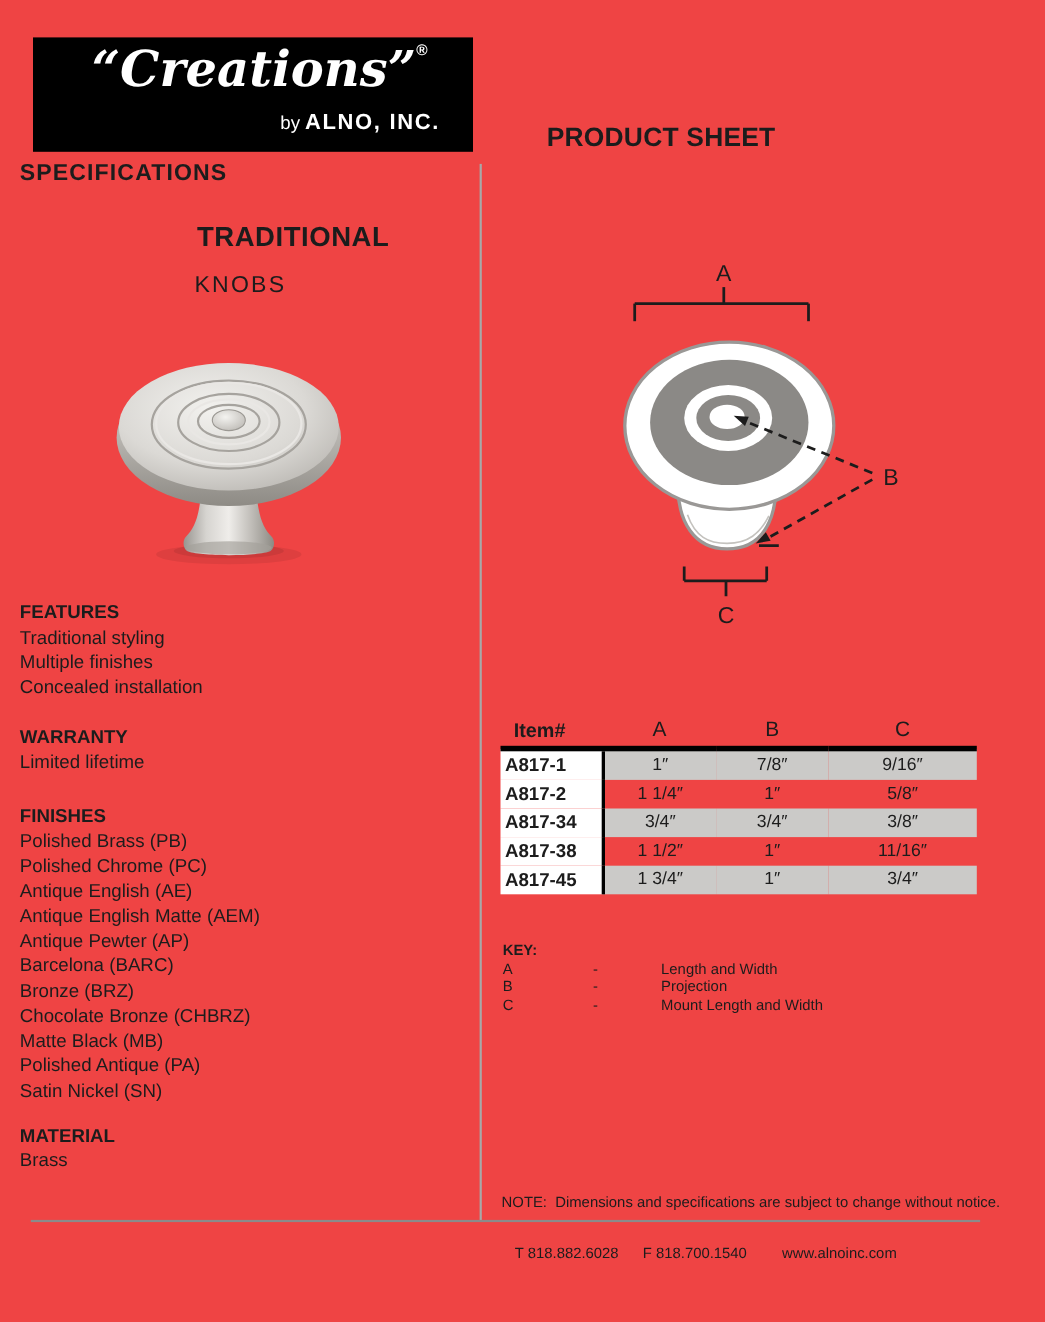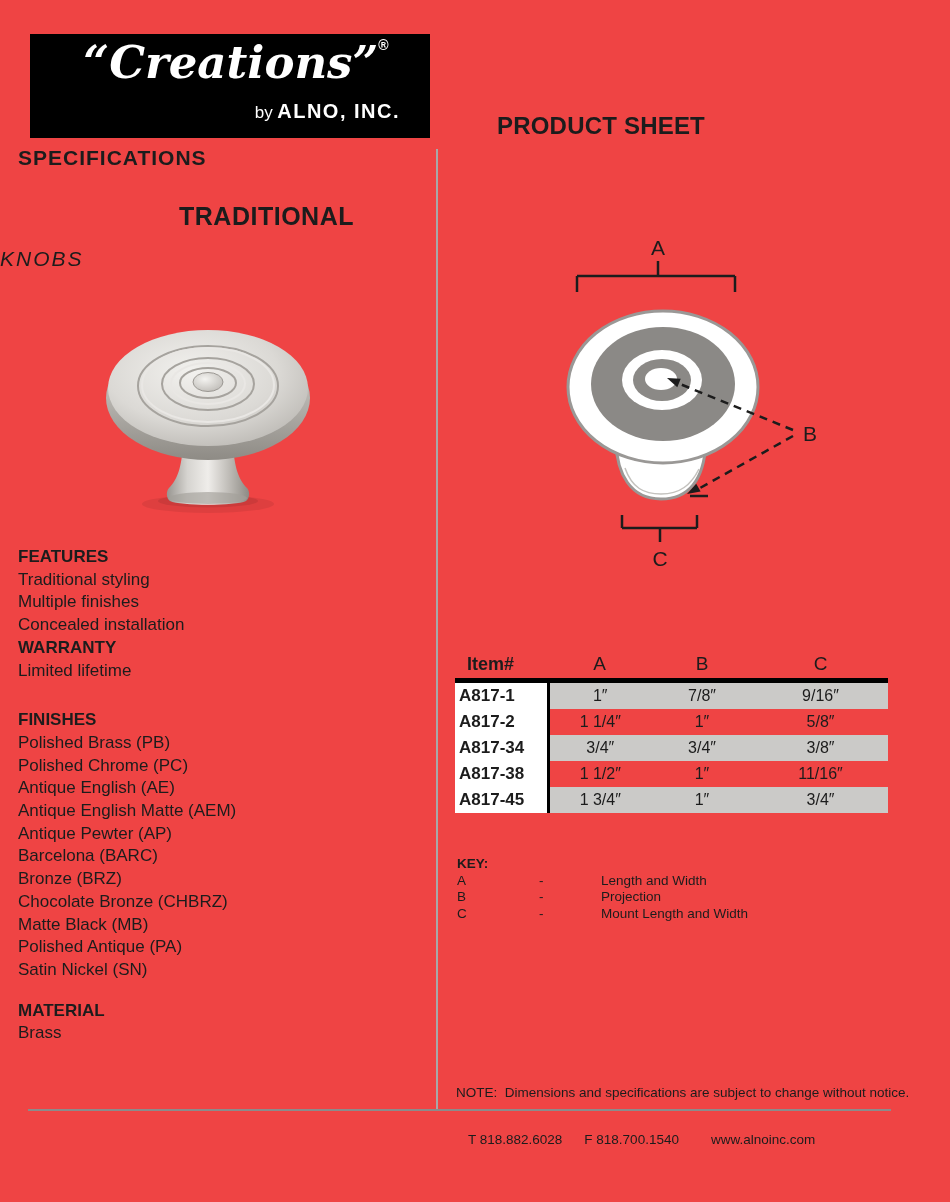--- a/index.html
+++ b/index.html
@@ -16,27 +16,27 @@
   .logo-co { font-size:20px; font-weight:bold; letter-spacing:1.5px; }
 
   
   .col-divider { position:absolute; left:436px; top:149px; width:2px; height:961px; background:#a8a8a8; }
   .bottom-rule { position:absolute; left:28px; top:1109px; width:863px; height:2px; background:#8b8b8b; }
 
   
   .spec-title { position:absolute; left:18px; top:146px; font-size:21px; font-weight:bold; letter-spacing:1px; }
   .product-title { position:absolute; left:0; top:202px; width:437px; text-align:center;
                    font-size:25px; font-weight:bold; letter-spacing:0.5px;padding-left:48px; }
-  .product-subtitle { position:absolute; left:0; top:247px; width:437px; text-align:left;
-                      font-size:21px; letter-spacing:2px;font-style:italic; }
+  .product-subtitle { position:absolute; left:0; top:247px; width:437px; text-align:center;
+                      font-size:21px; letter-spacing:2px; }
   .knob-photo { position:absolute; left:90px; top:292px; }
 
   .left-lists { position:absolute; left:18px; top:546px; width:400px; font-size:17px; line-height:22.7px; }
   .list-section h3 { margin:0; font-size:17px; font-weight:bold; line-height:22.7px; }
-  .sec-warranty { }
+  .sec-warranty { margin-top:22px; }
   .sec-finishes { margin-top:27px; }
   .sec-material { margin-top:18px; }
 
   
   .page-title { position:absolute; left:497px; top:112px; font-size:24px; font-weight:bold; letter-spacing:0.2px; }
   .diagram { position:absolute; left:530px; top:228px; }
   .diagram text { font-family:"Liberation Sans", sans-serif; font-size:21px; fill:#1c1c1c; }
 
   .dim-table { position:absolute; left:455px; top:650px; width:433px; border-collapse:collapse; table-layout:fixed; }
   .dim-table th { border-bottom:5px solid #000; vertical-align:bottom; padding:0 0 3px 0;

